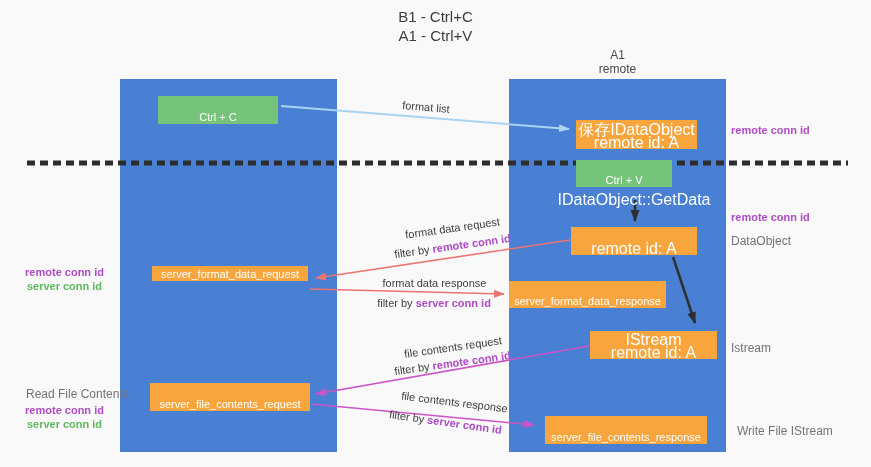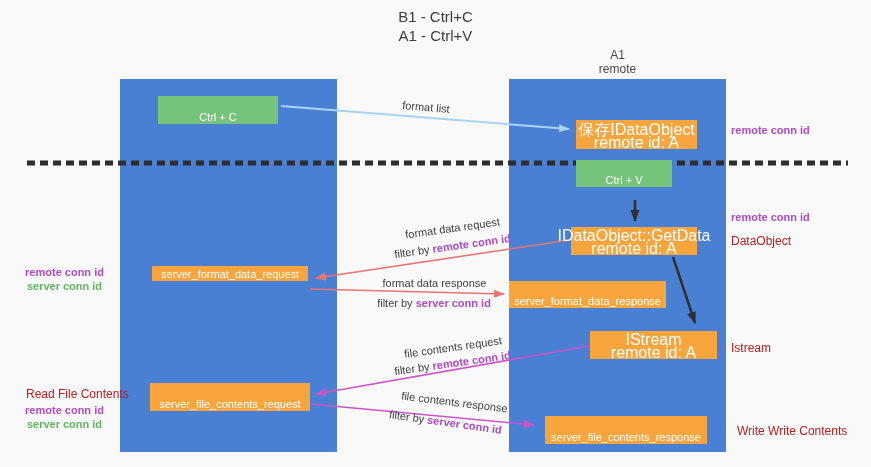--- a/index.html
+++ b/index.html
@@ -37,21 +37,21 @@
     box-sizing:border-box;
   }
   .node.green{background:#76c37a;}
   .node.orange{background:#f8a53d;}
   .node .l2{font-size:16px;}
   .edge-label{
     position:absolute;z-index:4;
     font-size:11px;color:#3f3f3f;text-align:center;white-space:nowrap;
   }
   .anno{
-    position:absolute;z-index:4;font-size:12px;color:#b91c1c;white-space:nowrap;
+    position:absolute;z-index:4;font-size:12px;color:#737373;white-space:nowrap;
   }
   .anno.purple,.kw-purple{color:#ae4bc5;font-weight:bold;font-size:11px;}
   .anno-stack{
     position:absolute;z-index:4;text-align:center;line-height:14px;white-space:nowrap;
   }
   .anno-stack .purple{color:#ae4bc5;font-weight:bold;font-size:11px;}
   .anno-stack .green{color:#5eb95e;font-weight:bold;font-size:11px;}
   .kw-purple{font-size:inherit;}
 </style>
 </head>
@@ -103,21 +103,21 @@
 
   <div class="node orange" style="left:576px;top:120px;width:121px;height:29px;">
     <div class="l2">保存IDataObject</div>
     <div class="l2">remote id: A</div>
   </div>
 
   <div class="node green" style="left:576px;top:160px;width:96px;height:27px;">
     <div>Ctrl + V</div>
   </div>
 
-  <div class="node orange" style="left:571px;top:227px;width:126px;height:28px;">
+  <div class="node orange" style="left:571px;top:227px;width:126px;height:28px;gap:36px;">
     <div class="l2">IDataObject::GetData</div>
     <div class="l2">remote id: A</div>
   </div>
 
   <div class="node orange" style="left:152px;top:266px;width:156px;height:15px;">
     <div>server_format_data_request</div>
   </div>
 
   <div class="node orange" style="left:509px;top:281px;width:157px;height:27px;">
     <div>server_format_data_response</div>
@@ -155,21 +155,21 @@
 
   <div class="edge-label" style="left:392px;top:396px;width:125px;transform:rotate(7deg);">file contents response</div>
   <div class="edge-label" style="left:378px;top:416px;width:135px;transform:rotate(8deg);">
     <span>filter by </span><span class="kw-purple">server conn id</span>
   </div>
 
   <div class="anno purple" style="left:731px;top:124px;">remote conn id</div>
   <div class="anno purple" style="left:731px;top:211px;">remote conn id</div>
   <div class="anno" style="left:731px;top:234px;">DataObject</div>
   <div class="anno" style="left:731px;top:341px;">Istream</div>
-  <div class="anno" style="left:737px;top:424px;">Write Write Contents</div>
+  <div class="anno" style="left:737px;top:424px;">Write File IStream</div>
 
   <div class="anno-stack" style="left:17px;top:265px;width:95px;">
     <div class="purple">remote conn id</div>
     <div class="green">server conn id</div>
   </div>
 
   <div class="anno" style="left:26px;top:387px;">Read File Contents</div>
 
   <div class="anno-stack" style="left:17px;top:403px;width:95px;">
     <div class="purple">remote conn id</div>

